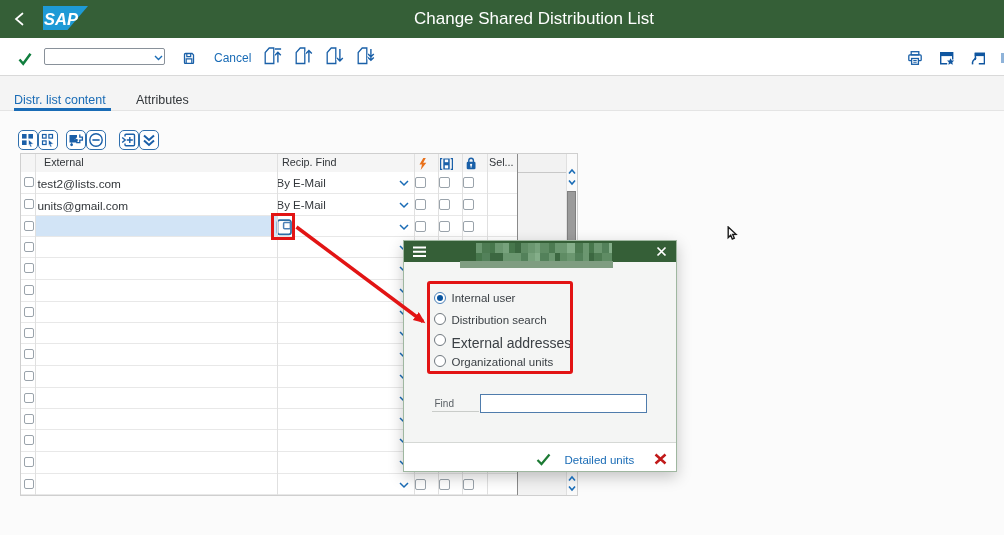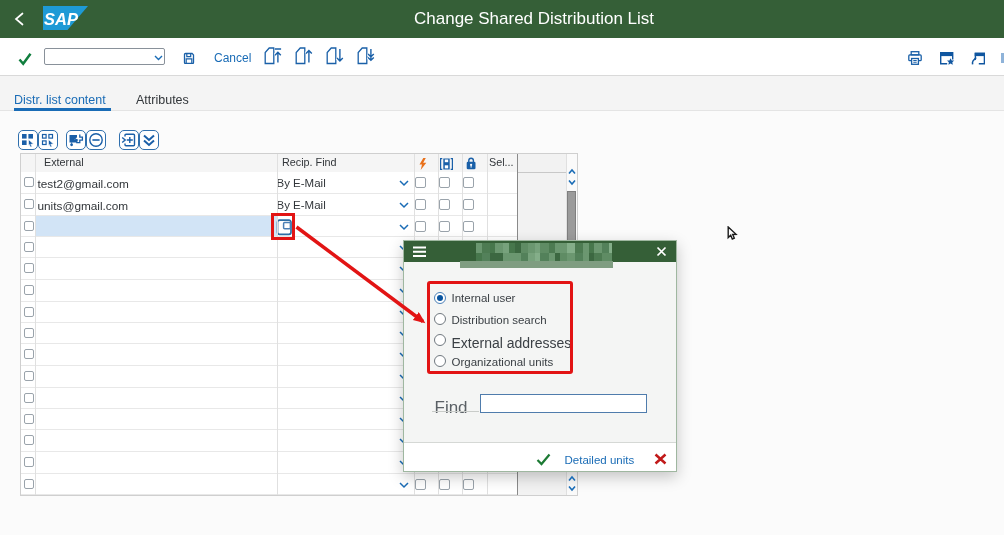--- a/index.html
+++ b/index.html
@@ -145,21 +145,21 @@
 <svg class="abs" style="left:465.5px;top:157px" width="10" height="13">
 <path d="M2.8 5 V3.5 a2.3 2.3 0 0 1 4.6 0 V5" stroke="#1a60a8" stroke-width="1.4" fill="none"></path>
 <rect x="0.7" y="4.8" width="8.8" height="7.4" rx="1.3" fill="#1a60a8"></rect>
 <circle cx="5.1" cy="7.8" r="1.1" fill="#fff"></circle>
       <rect x="4.6" y="8.2" width="1" height="2.4" fill="#fff"></rect>
     </svg>
 <div class="t" style="left:489px;top:155.5px;font-size:10.8px">Sel...</div>
 <div class="abs" style="left:21px;top:172px;width:496px;height:22px;background:#fff;border-bottom:1px solid #e8e8e8"></div>
 <div class="abs" style="left:517px;top:172px;width:49px;height:22px;background:#f2f2f2"></div>
 <div class="cb" style="left:24px;top:177px;width:10px;height:10px"></div>
-<div class="t" style="left:37.5px;top:177px;font-size:11.8px">test2@gmail.com</div>
+<div class="t" style="left:37.5px;top:177px;font-size:11.8px">test2@lists.com</div>
 <div class="t" style="left:276.5px;top:177px;font-size:11.5px">By E-Mail</div>
 <svg class="abs" style="left:399px;top:179.5px" width="10" height="7">
       <path d="M1 1 L5 5 L9 1" stroke="#1a6cb6" stroke-width="1.5" fill="none"></path>
     </svg>
 <div class="cb" style="left:414.5px;top:177px"></div>
 <div class="cb" style="left:439.0px;top:177px"></div>
 <div class="cb" style="left:463.0px;top:177px"></div>
 <div class="abs" style="left:21px;top:194px;width:496px;height:22px;background:#fff;border-bottom:1px solid #e8e8e8"></div>
 <div class="abs" style="left:517px;top:194px;width:49px;height:22px;background:#f2f2f2"></div>
 <div class="cb" style="left:24px;top:199px;width:10px;height:10px"></div>
@@ -377,21 +377,21 @@
 <div class="abs" style="left:460px;top:261px;width:153px;height:7px;background:#7f9d81;z-index:32"></div>
 <div class="abs" style="left:433.5px;top:291.5px;width:12px;height:12px;border-radius:50%;background:#fff;border:1px solid #4a80b8;z-index:32"></div>
 <div class="abs" style="left:436.5px;top:294.5px;width:6px;height:6px;border-radius:50%;background:#0854a0;z-index:33"></div>
 <div class="abs" style="left:451.5px;top:292.0px;font-size:11.5px;color:#3b4045;white-space:nowrap;z-index:32">Internal user</div>
 <div class="abs" style="left:433.5px;top:313px;width:12px;height:12px;border-radius:50%;background:#fff;border:1px solid #70787f;z-index:32"></div>
 <div class="abs" style="left:451.5px;top:313.5px;font-size:11.5px;color:#3b4045;white-space:nowrap;z-index:32">Distribution search</div>
 <div class="abs" style="left:433.5px;top:334px;width:12px;height:12px;border-radius:50%;background:#fff;border:1px solid #70787f;z-index:32"></div>
 <div class="abs" style="left:451.5px;top:334.5px;font-size:14px;color:#3b4045;white-space:nowrap;z-index:32">External addresses</div>
 <div class="abs" style="left:433.5px;top:355px;width:12px;height:12px;border-radius:50%;background:#fff;border:1px solid #70787f;z-index:32"></div>
 <div class="abs" style="left:451.5px;top:355.5px;font-size:11.5px;color:#3b4045;white-space:nowrap;z-index:32">Organizational units</div>
-<div class="abs" style="left:434.5px;top:398px;font-size:17px;color:#5a6065;z-index:32">Find</div>
+<div class="abs" style="left:434.5px;top:398px;font-size:10px;color:#5a6065;z-index:32">Find</div>
 <div class="abs" style="left:432px;top:411px;width:47px;height:1px;background:#c9ccc9;z-index:32"></div>
 <div class="abs" style="left:480px;top:394px;width:167px;height:19px;border:1px solid #4f7cac;background:#fff;z-index:32"></div>
 <div class="abs" style="left:404px;top:442px;width:272px;height:29px;background:#fff;border-top:1px solid #d5d8d5;z-index:31"></div>
 <svg class="abs" style="left:536px;top:453px;z-index:32" width="15" height="13">
       <path d="M1.5 7 L5.5 11 L13.5 1.5" stroke="#1c7a34" stroke-width="2.2" fill="none"></path>
     </svg>
 <div class="abs" style="left:564.5px;top:454px;font-size:11.5px;color:#1a6cb6;white-space:nowrap;z-index:32">Detailed units</div>
 <svg class="abs" style="left:654px;top:453px;z-index:32" width="13" height="12">
       <path d="M1.5 1.5 L11.5 10.5 M11.5 1.5 L1.5 10.5" stroke="#c11a1a" stroke-width="2.5"></path>
     </svg>

